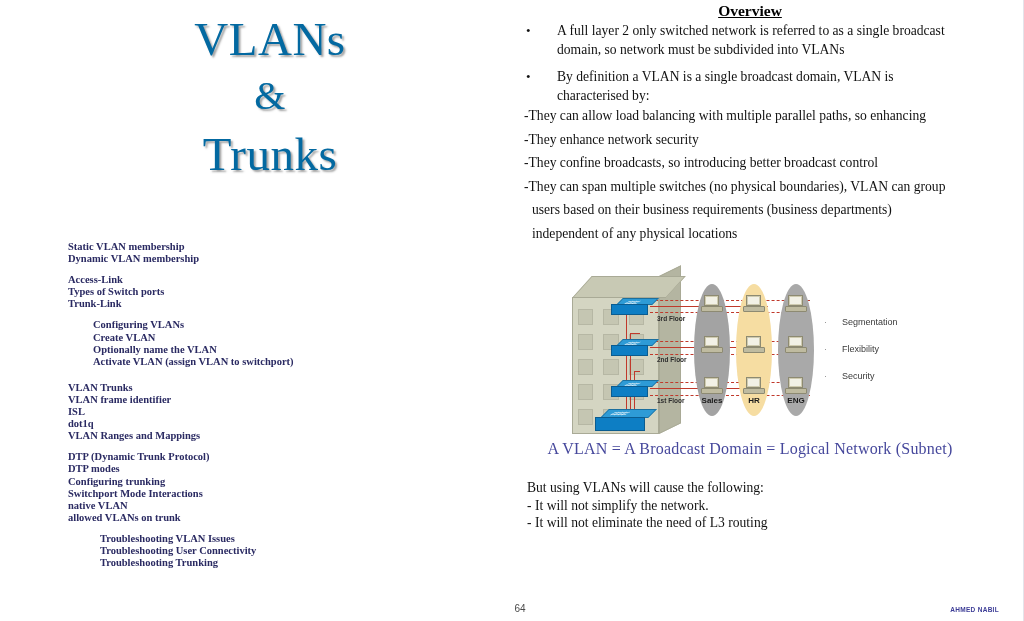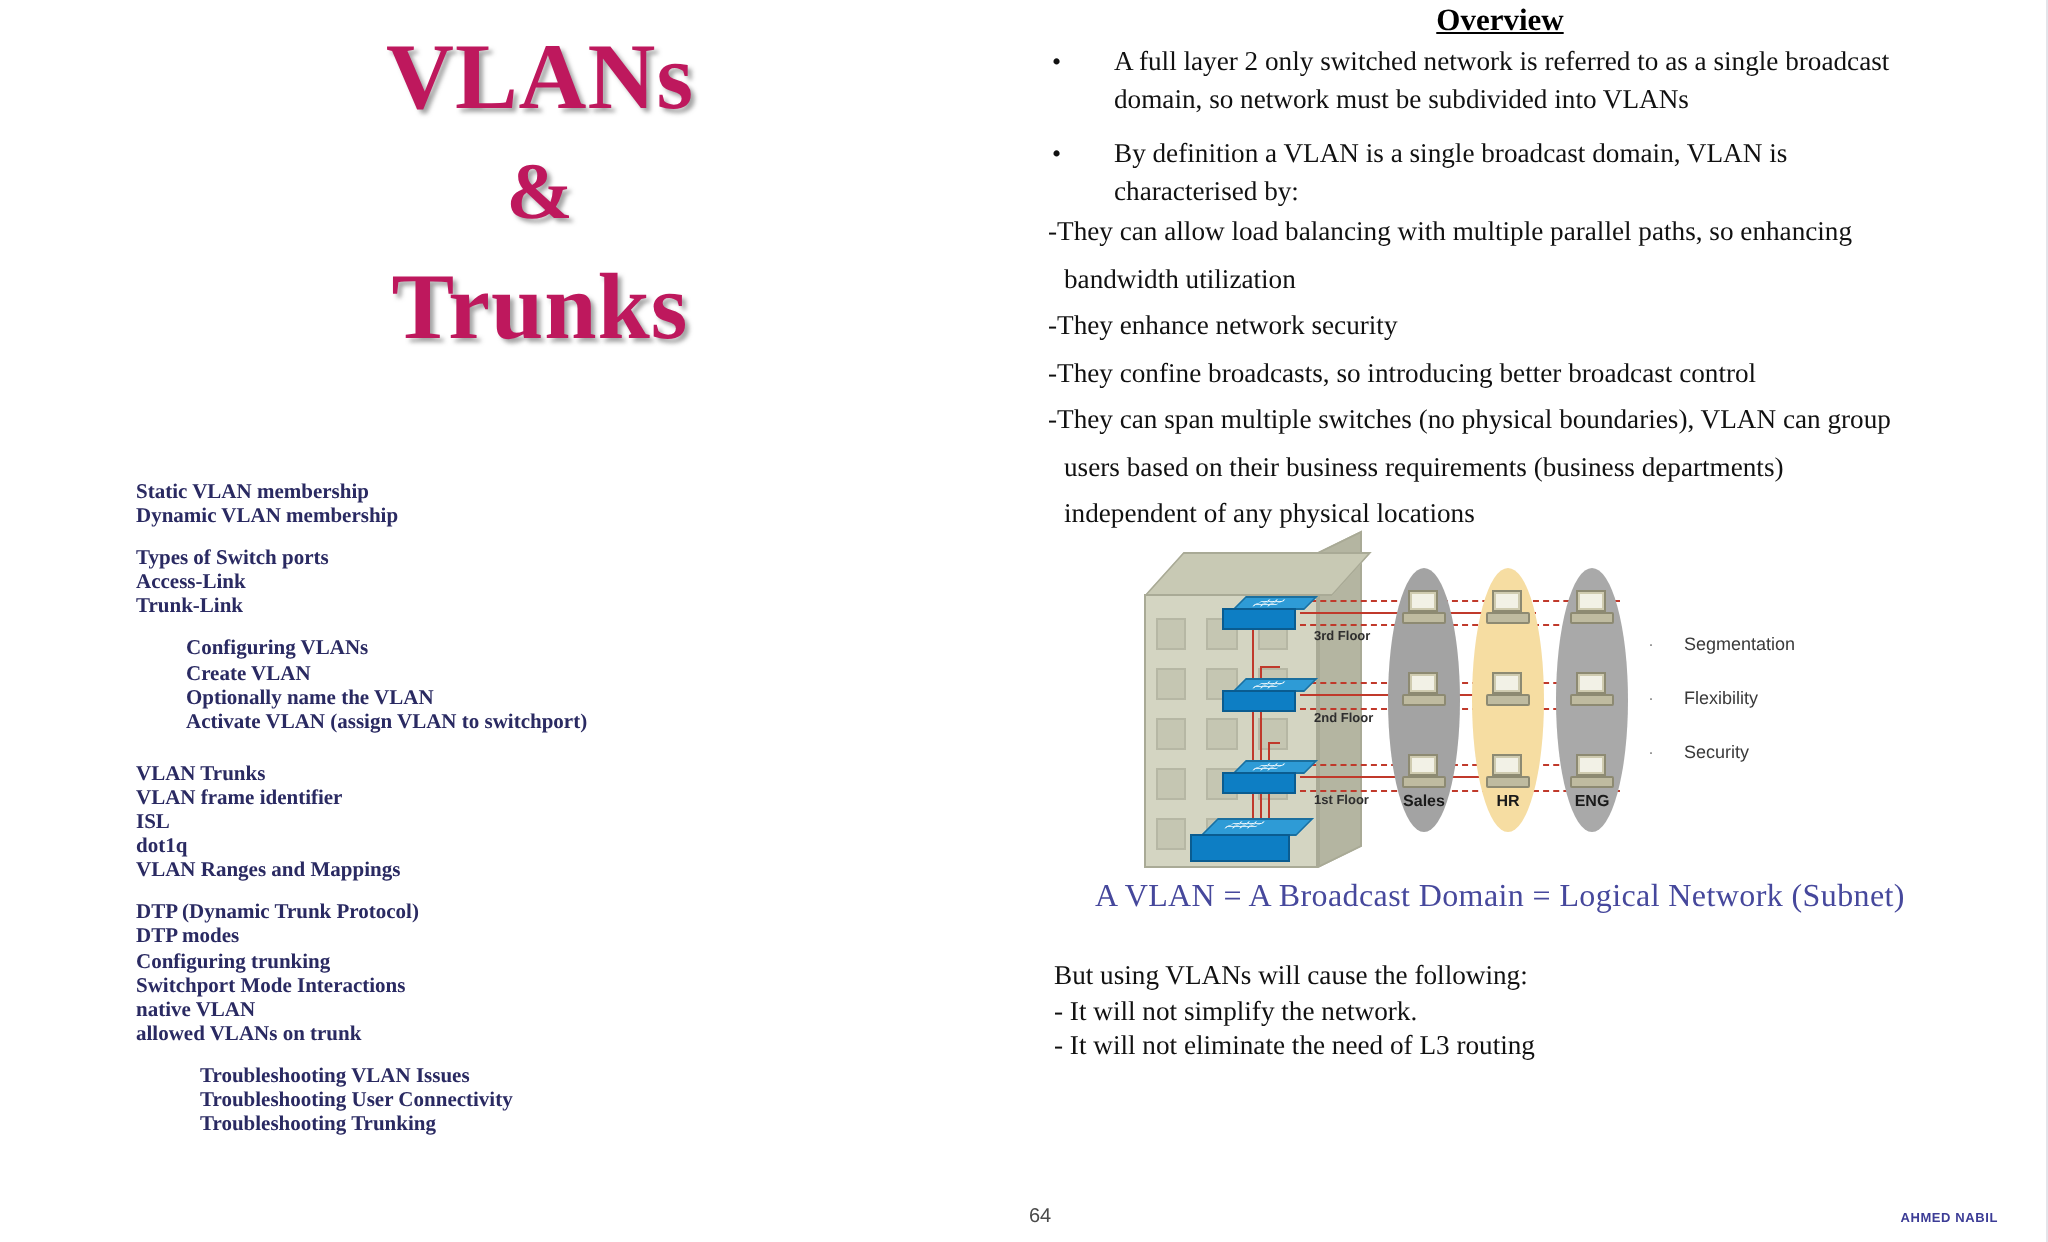--- a/index.html
+++ b/index.html
@@ -27,24 +27,23 @@
   
   .slide-title {
     position: absolute;
     left: 60px;
     top: 8px;
     width: 420px;
     text-align: center;
     font-family: "Liberation Serif", serif;
     font-size: 47px;
     line-height: 1.32;
-    color: #be185d;
+    color: #0369a1;
     text-shadow: 2px 2px 2px rgba(90,90,90,0.55);
     letter-spacing: 0.5px;
-    font-weight: bold;
   }
   .slide-title .ln { display: block; }
   .slide-title .ln.amp { font-size: 40px; }
 
   .agenda {
     position: absolute;
     left: 68px;
     top: 241px;
     width: 320px;
     font-family: "Liberation Serif", serif;
@@ -328,22 +327,22 @@
     <span class="ln amp">&amp;</span>
     <span class="ln">Trunks</span>
   </div>
 
   <div class="agenda">
     <div class="grp">
       <div class="it">Static VLAN membership</div>
       <div class="it">Dynamic VLAN membership</div>
     </div>
     <div class="grp">
+      <div class="it">Access-Link</div>
       <div class="it">Types of Switch ports</div>
-      <div class="it">Access-Link</div>
       <div class="it">Trunk-Link</div>
     </div>
     <div class="grp" style="margin-bottom:14px;margin-left:25px;">
       <div class="it">Configuring VLANs</div>
       <div class="it">Create VLAN</div>
       <div class="it">Optionally name the VLAN</div>
       <div class="it">Activate VLAN (assign VLAN to switchport)</div>
     </div>
     <div class="grp">
       <div class="it">VLAN Trunks</div>
@@ -375,21 +374,20 @@
       <span>A full layer 2 only switched network is referred to as a single broadcast domain, so network must be subdivided into VLANs</span>
     </div>
     <div class="ov-bullet">
       <span class="dot">•</span>
       <span>By definition a VLAN is a single broadcast domain, VLAN is characterised by:</span>
     </div>
   </div>
 
   <div class="ov-dashes">
     <div class="ov-dash">-They can allow load balancing with multiple parallel paths, so enhancing</div>
-    <div class="ov-dash cont">bandwidth utilization</div>
     <div class="ov-dash">-They enhance network security</div>
     <div class="ov-dash">-They confine broadcasts, so introducing better broadcast control</div>
     <div class="ov-dash">-They can span multiple switches (no physical boundaries), VLAN can group</div>
     <div class="ov-dash cont">users based on their business requirements (business departments)</div>
     <div class="ov-dash cont">independent of any physical locations</div>
   </div>
 
   <div class="diagram">
 
     <div class="bld-side"></div>

